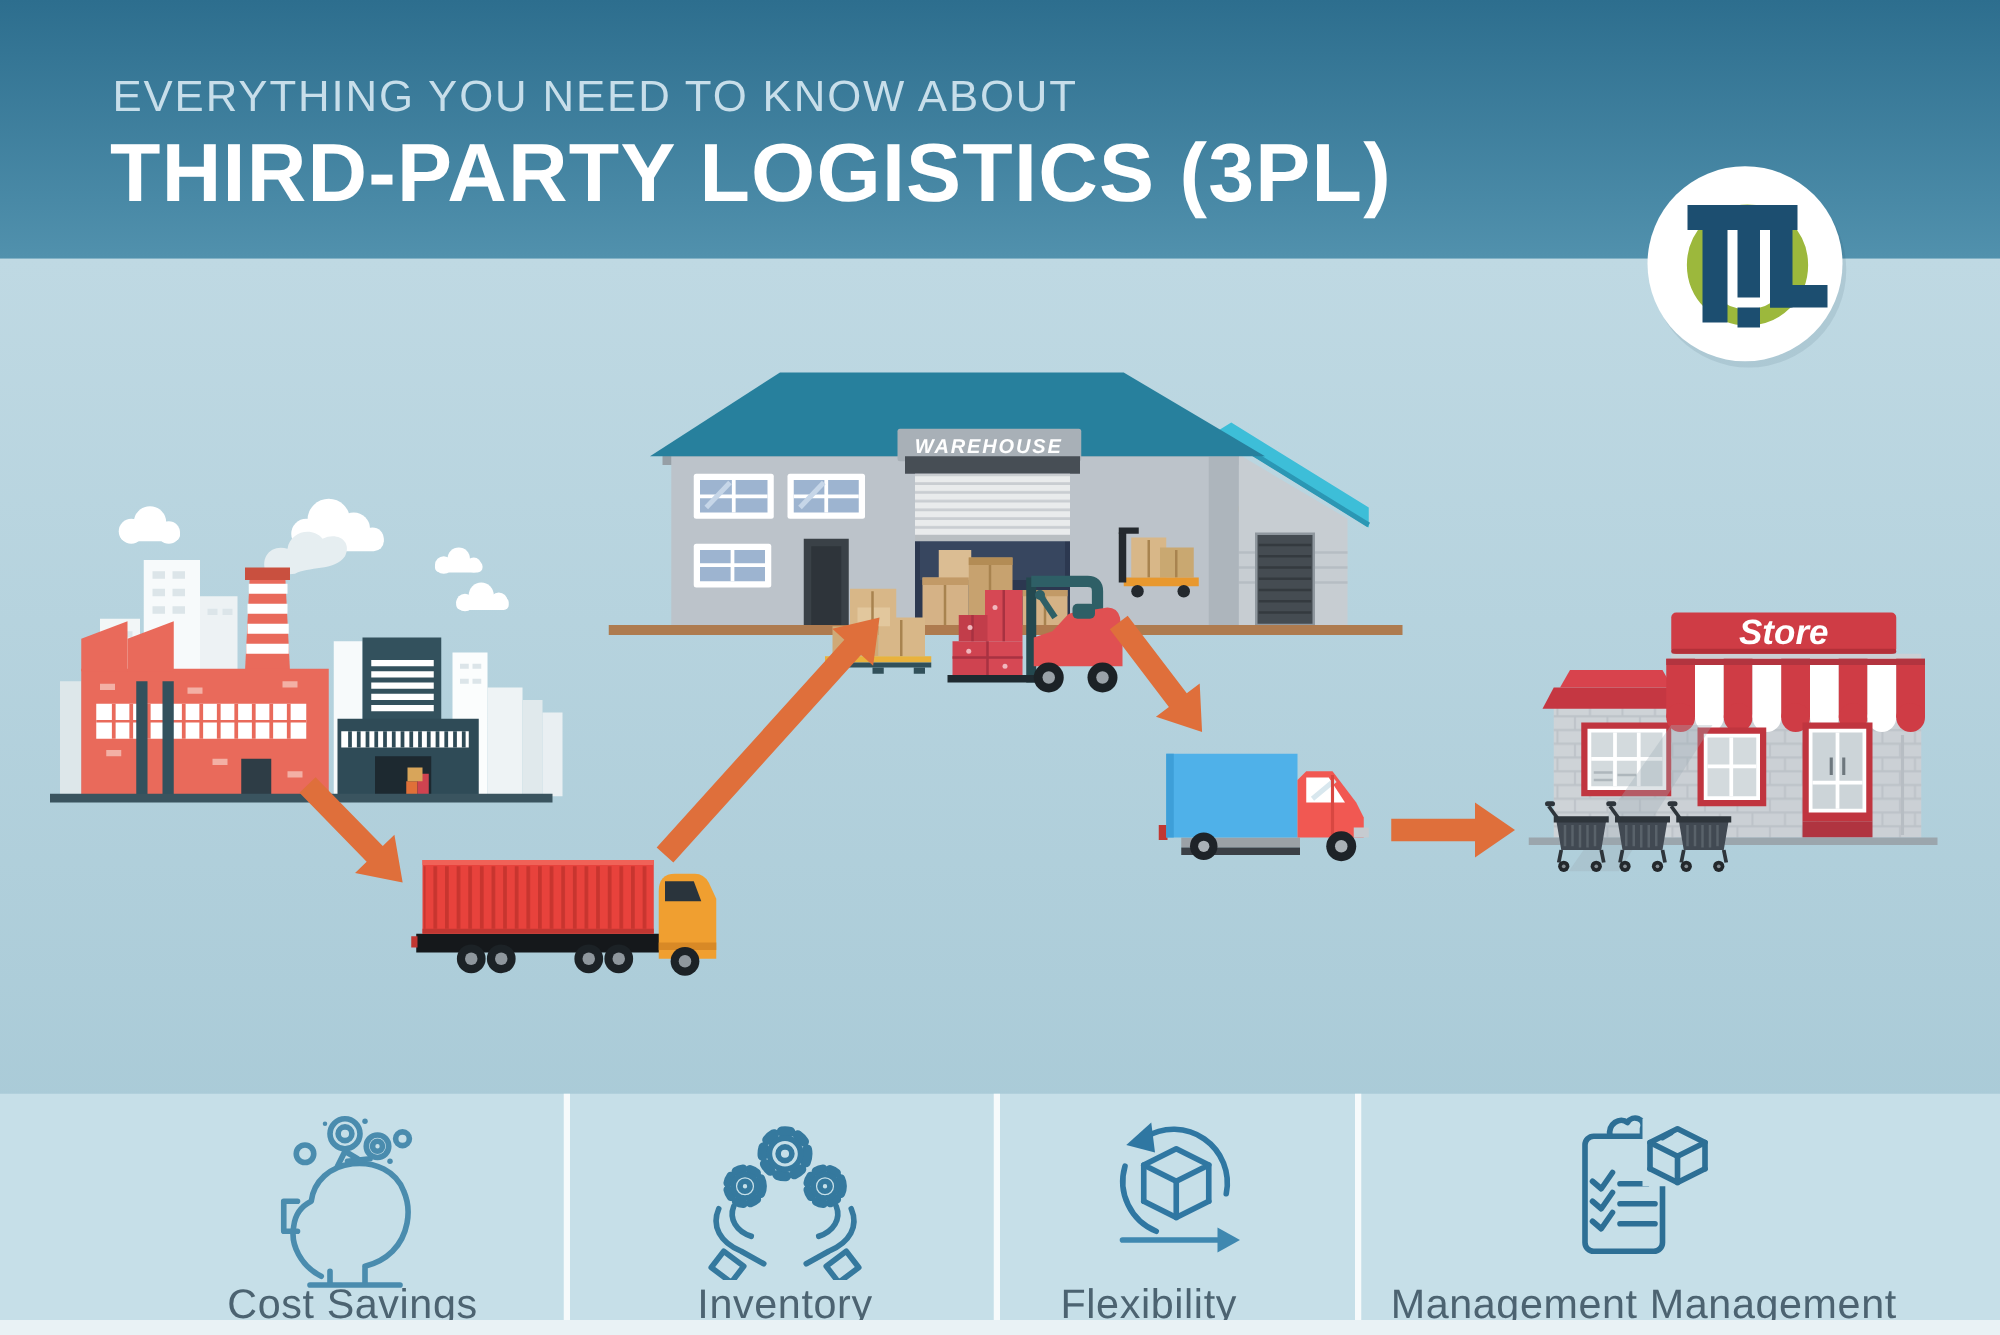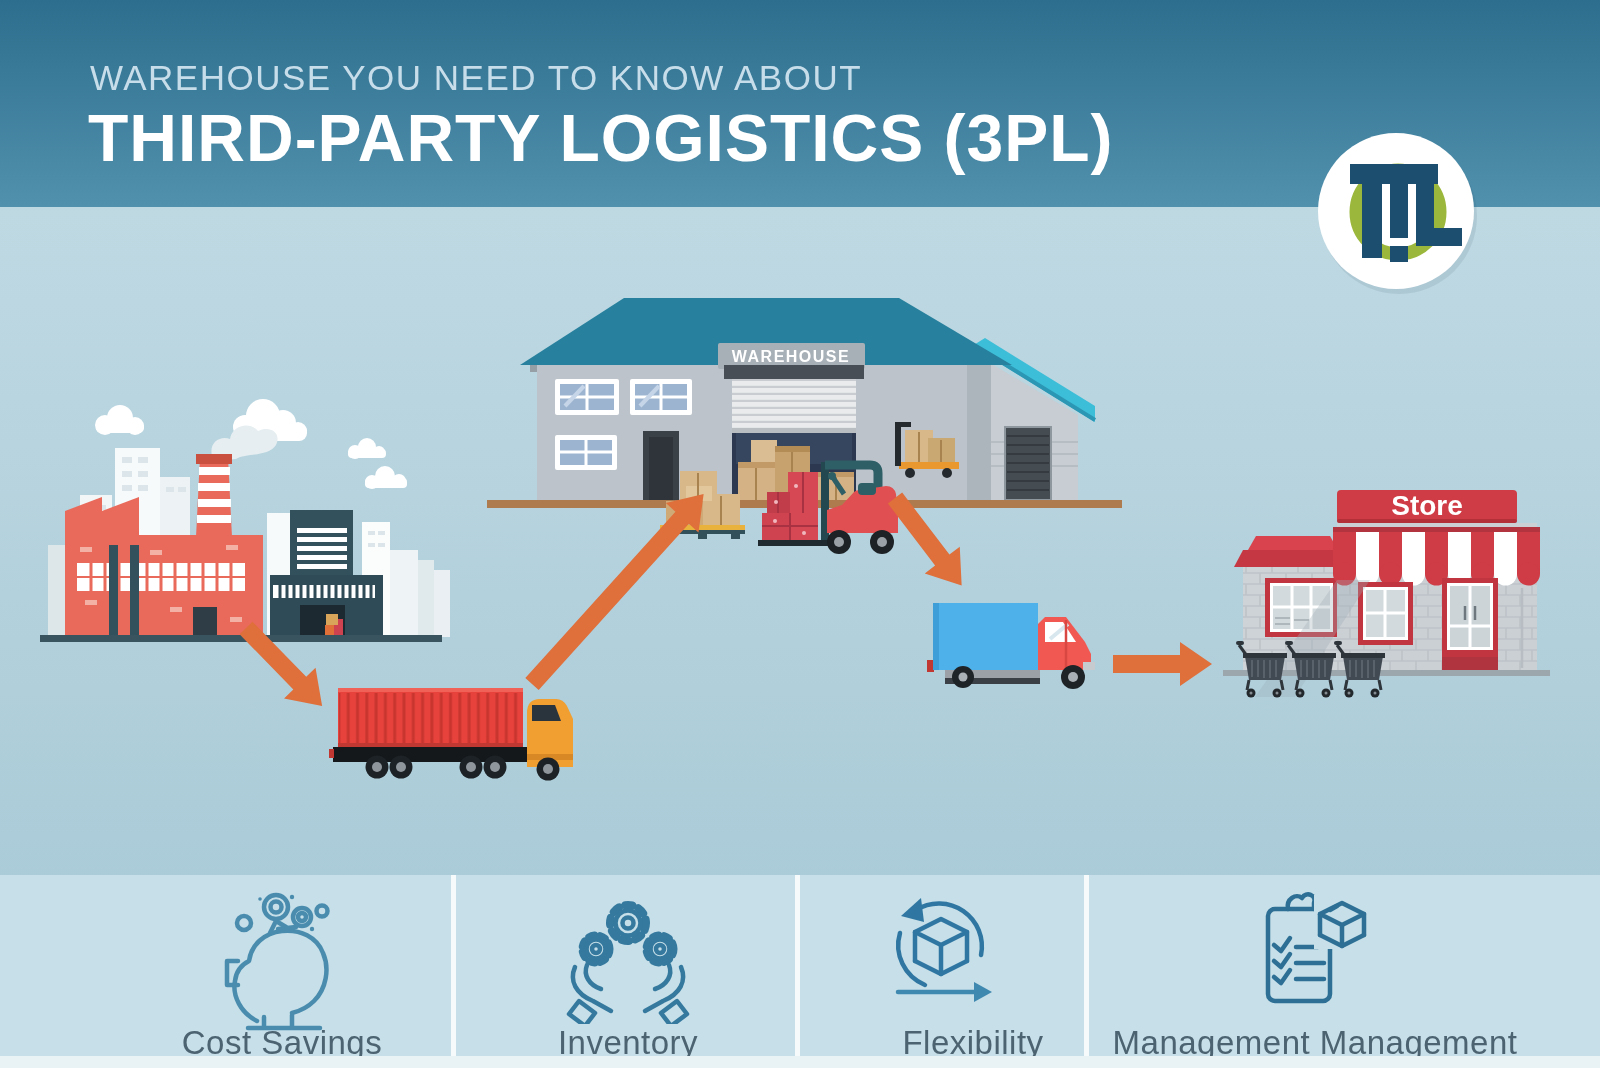--- a/index.html
+++ b/index.html
@@ -3,42 +3,42 @@
 <meta charset="utf-8">
 <style>
   html,body{margin:0;padding:0;background:#dfe8ec;}
   .stage{position:relative;width:1600px;height:1068px;overflow:hidden;
          font-family:"Liberation Sans",sans-serif;background:var(--features_bg,#c6dfe8);}
   .header{position:absolute;left:0;top:0;width:1600px;height:207px;
           background:linear-g radient;background:linear-gradient(180deg,var(--header_top,#2d6e8e),var(--header_bottom,#5191ad));}
   .kicker{position:absolute;left:90px;top:58px;font-size:35px;letter-spacing:1.5px;color:#c7deea;white-space:nowrap;}
   .title{position:absolute;left:88px;top:100px;font-size:66px;font-weight:bold;letter-spacing:1px;color:#ffffff;white-space:nowrap;}
   .canvas{position:absolute;left:0;top:207px;width:1600px;height:772px;
-          background:linear-gradient(180deg,var(--canvas_top,#bfd9e3),var(--canvas_bottom,#a7c9d6));}
+          background:linear-gradient(180deg,var(--canvas_top,#bfd9e3),var(--canvas_bottom,#a7c9d6));font-style:italic;}
   .art{position:absolute;}
   .arrows{position:absolute;left:0;top:0;}
   .arrow{fill:var(--arrow,#df6f3b);}
   .features{position:absolute;left:0;top:827px;width:1600px;height:208px;background:var(--features_bg,#c6dfe8);margin-top:48px;}
   .divider{position:absolute;top:0;width:5px;height:229px;background:#f6fafb;}
   .ficon{position:absolute;}
   .flabel{position:absolute;top:149px;transform:translateX(-50%);font-size:33px;letter-spacing:.5px;
           color:var(--label_text,#4c6371);white-space:nowrap;}
   .footer-strip{position:absolute;left:0;top:1056px;width:1600px;height:12px;background:var(--footer_strip,#e9f2f5);}
   .logo{position:absolute;left:1313px;top:128px;}
   .whs-sign{font-family:"Liberation Sans",sans-serif;font-size:16px;font-weight:bold;letter-spacing:1.5px;fill:#ffffff;}
   .store-sign{font-family:"Liberation Sans",sans-serif;font-size:28px;font-weight:bold;fill:#ffffff;}
   svg{display:block;}
 </style>
 </head>
 <body>
 
 <div class="stage">
 
   <div class="header">
-    <div class="kicker">WAREHOUSE YOU NEED TO KNOW ABOUT</div>
+    <div class="kicker">EVERYTHING YOU NEED TO KNOW ABOUT</div>
     <div class="title">THIRD-PARTY LOGISTICS (3PL)</div>
   </div>
 
   <div class="canvas">
 
     <svg class="art" style="left:30px;top:188px" width="450" height="250" viewBox="0 0 450 250">
       <g fill="#ffffff">
         <g>
             <circle cx="75" cy="30" r="10"></circle>
             <circle cx="90" cy="23" r="13"></circle>
@@ -502,21 +502,21 @@
           <path d="M99,64 A43,43 0 0 0 34,19"></path>
           <path d="M18,42 A43,43 0 0 0 43,94"></path>
           <path d="M59,28 L85,41 L59,54 L33,41 Z"></path>
           <path d="M33,41 V70 M85,41 V70 M59,54 V83"></path>
           <path d="M33,70 L59,83 L85,70"></path>
         </g>
         <polygon points="19,25 39,7 42,31" fill="#2f77a2"></polygon>
         <path d="M16,101 H92" stroke="#3f88b0" stroke-width="4.5" stroke-linecap="round"></path>
         <polygon points="92,91 110,101 92,111" fill="#3f88b0"></polygon>
       </svg>
-      <div class="flabel" style="left:973px">Flexibility</div>
+      <div class="flabel" style="left:919px">Flexibility</div>
     </div>
 
     <div>
       <svg class="ficon" style="left:1250px;top:14px" width="130" height="130" viewBox="0 0 130 130">
         <g fill="none" stroke="#2d6f95" stroke-width="4.5" stroke-linecap="round" stroke-linejoin="round">
           <rect x="18" y="20" width="62" height="92" rx="7"></rect>
           <path d="M38,20 C36,10 46,4 52,9 C56,2 67,6 64,14 L64,20"></path>
           <polyline points="24,56 31,62 40,49"></polyline>
           <polyline points="24,72 31,78 40,65"></polyline>
           <polyline points="24,88 31,94 40,81"></polyline>

